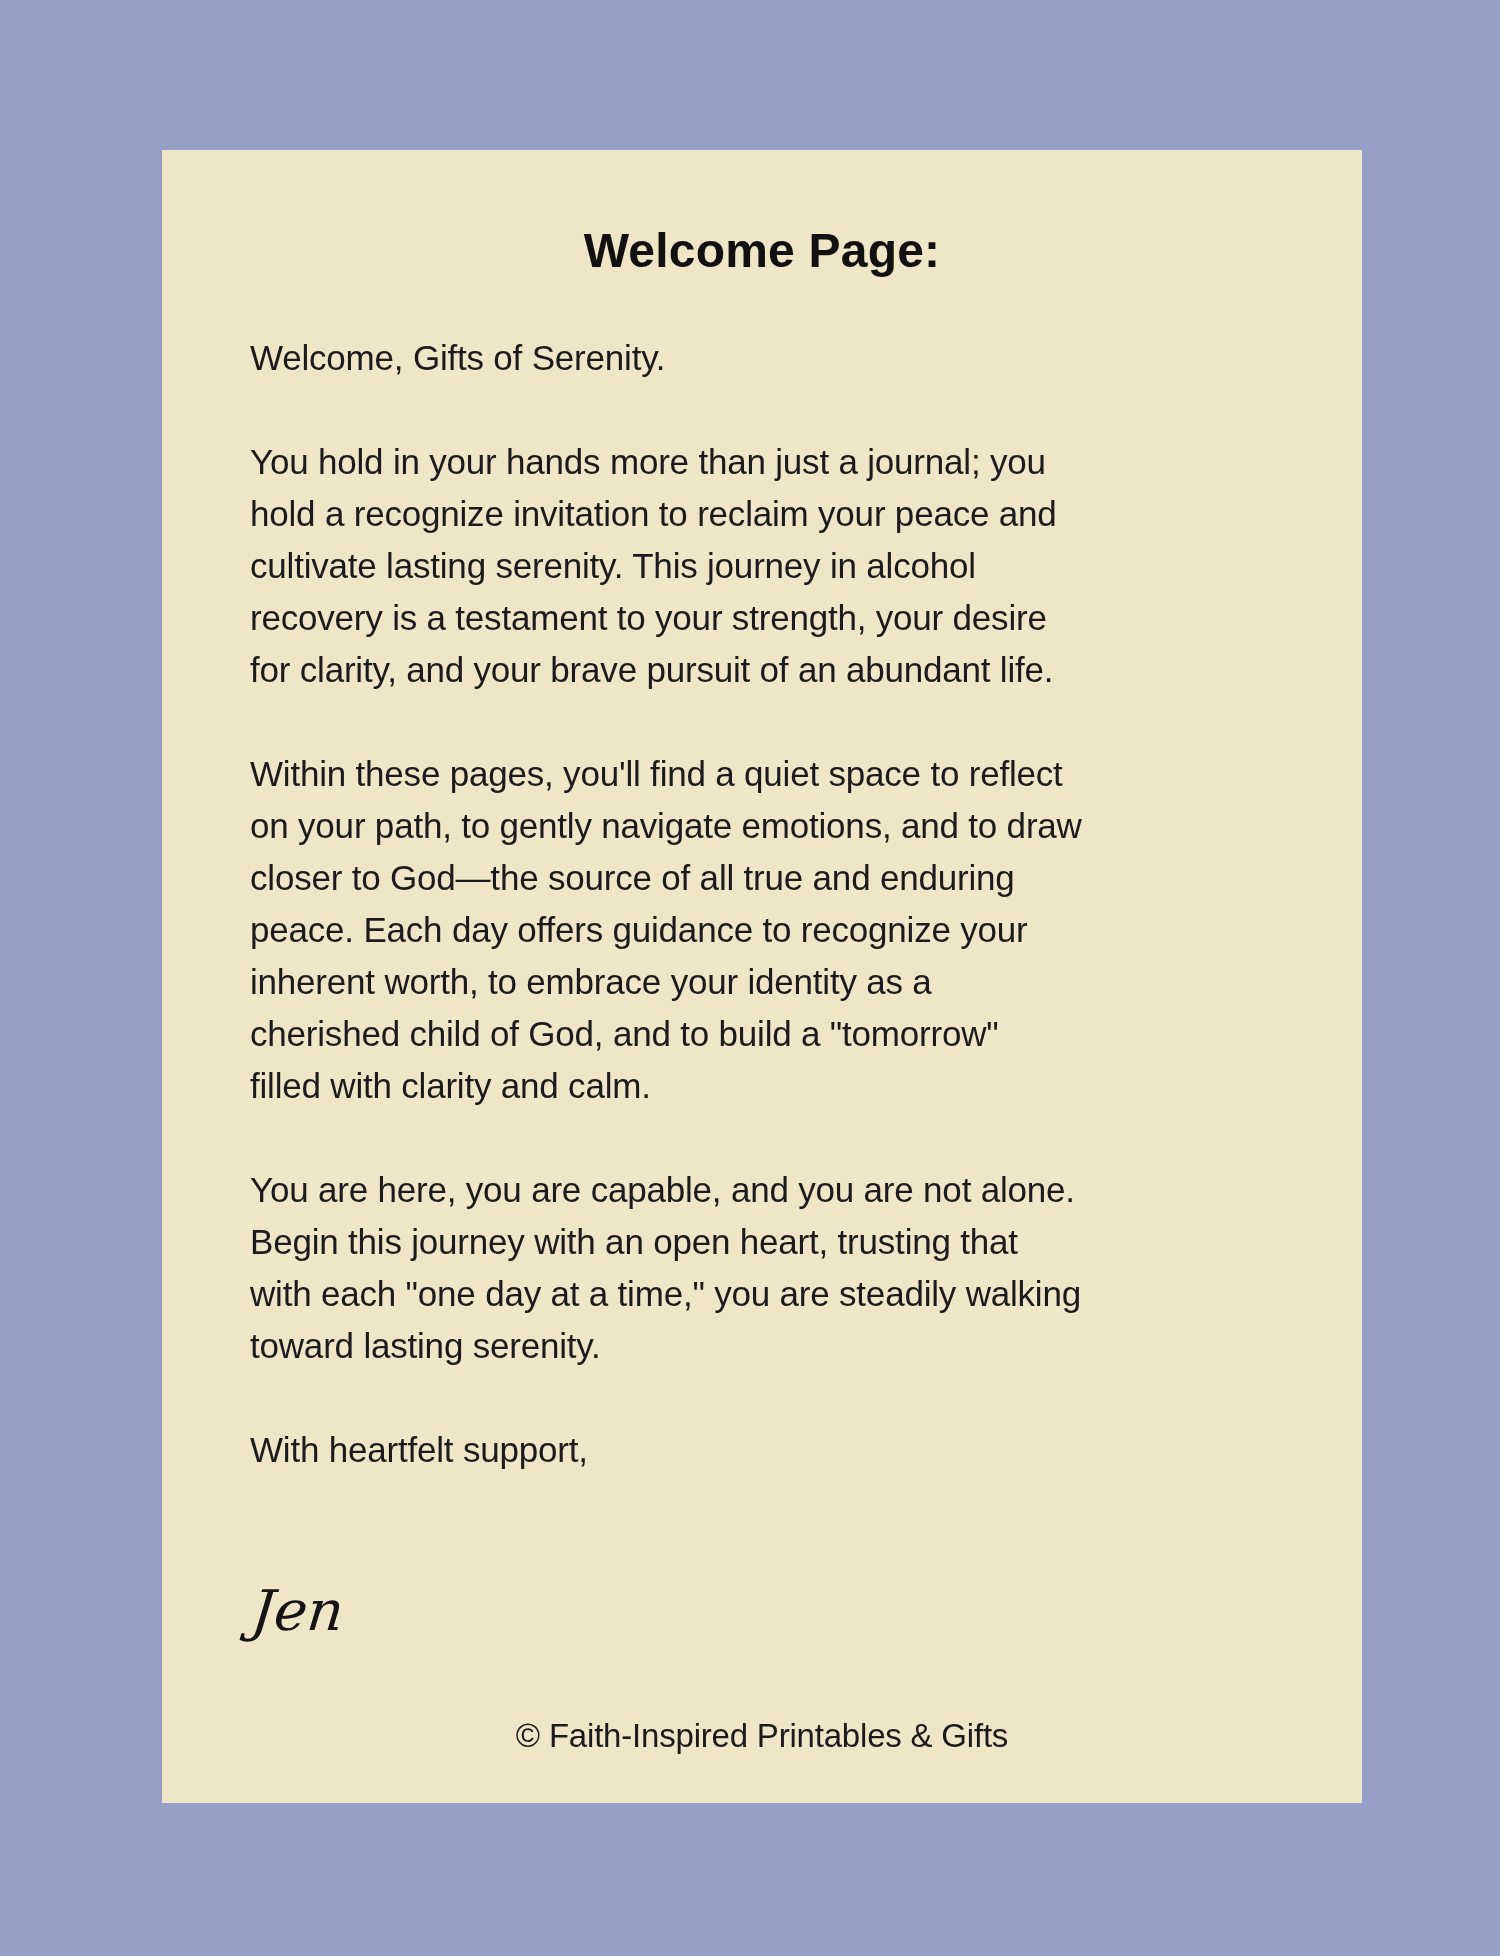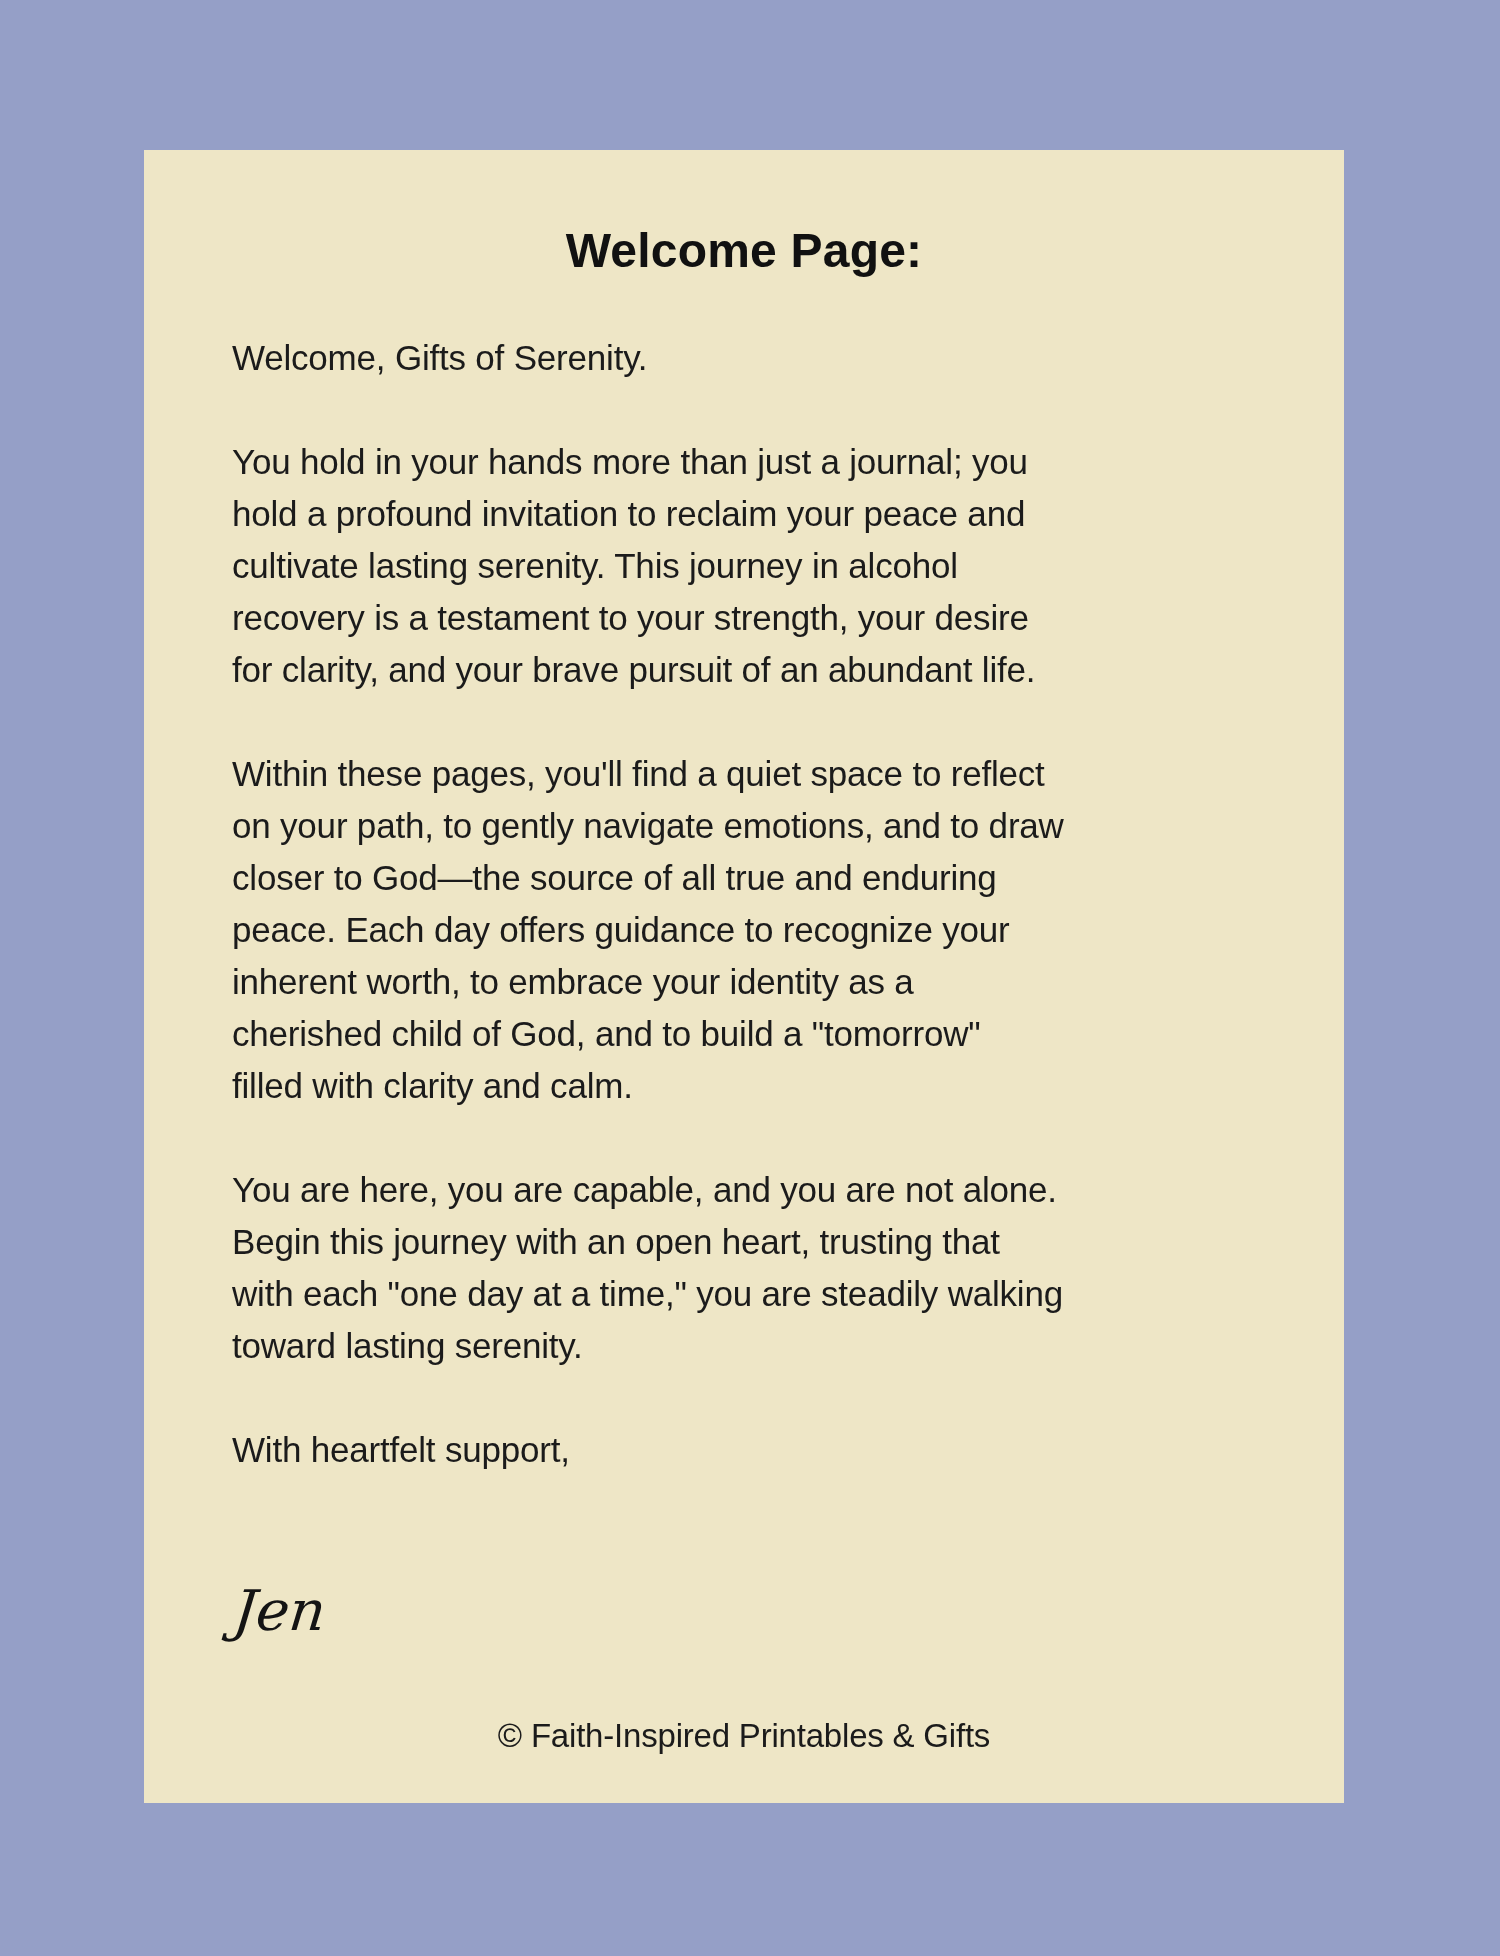--- a/index.html
+++ b/index.html
@@ -15,21 +15,21 @@
   body {
     width: 1500px;
     height: 1956px;
     position: relative;
     background: var(--background);
     font-family: "Liberation Sans", sans-serif;
     color: var(--text);
   }
   .page-card {
     position: absolute;
-    left: 144px;
+    left: 162px;
     top: 150px;
     width: 1200px;
     height: 1653px;
     background: var(--page);
     padding: 62px 88px 0 88px;
     overflow: hidden;
   }
   .page-title {
     margin: 10px 0 52px 0;
     text-align: center;
@@ -71,21 +71,21 @@
 <body>
 
 <div class="page-background">
   <div class="page-card">
 
     <h1 class="page-title">Welcome Page:</h1>
 
     <div class="body-text">
       <p>Welcome, Gifts of Serenity.</p>
       <p>You hold in your hands more than just a journal; you
-hold a profound invitation to reclaim your peace and
+hold a recognize invitation to reclaim your peace and
 cultivate lasting serenity. This journey in alcohol
 recovery is a testament to your strength, your desire
 for clarity, and your brave pursuit of an abundant life.</p>
       <p>Within these pages, you'll find a quiet space to reflect
 on your path, to gently navigate emotions, and to draw
 closer to God—the source of all true and enduring
 peace. Each day offers guidance to recognize your
 inherent worth, to embrace your identity as a
 cherished child of God, and to build a "tomorrow"
 filled with clarity and calm.</p>

